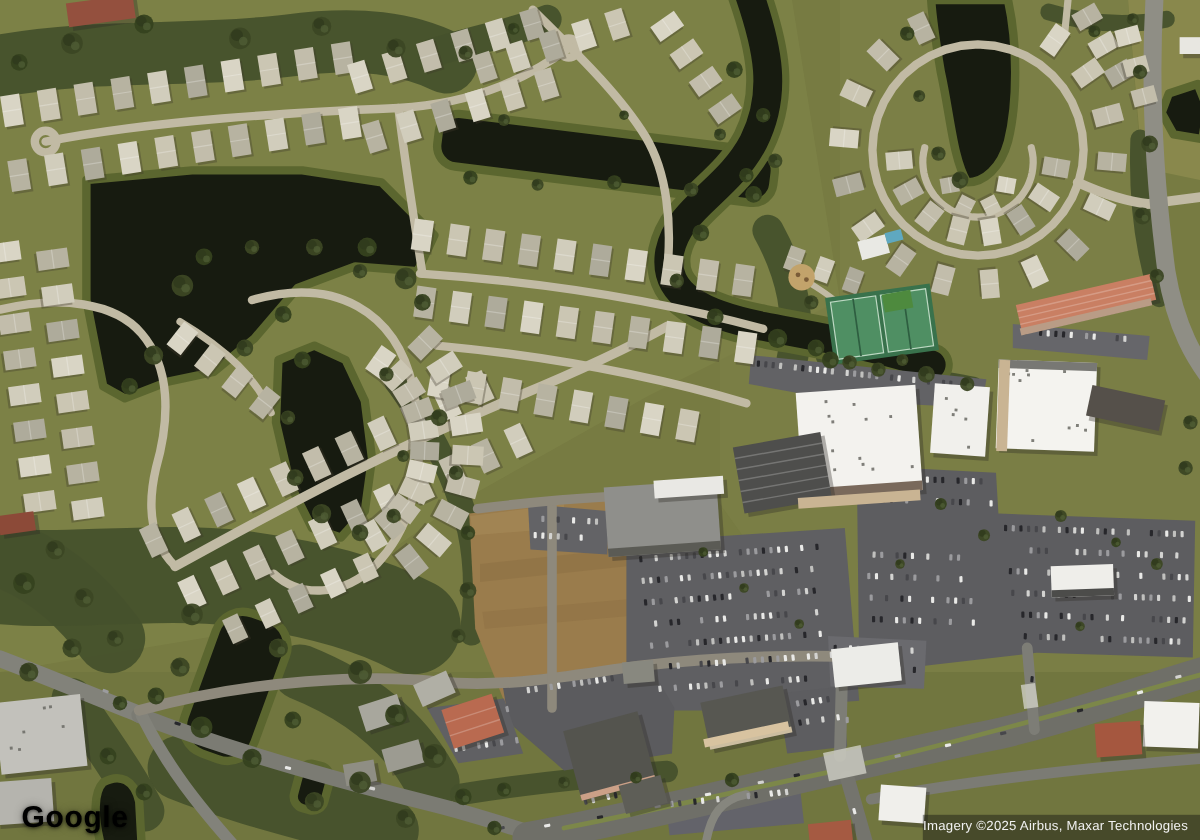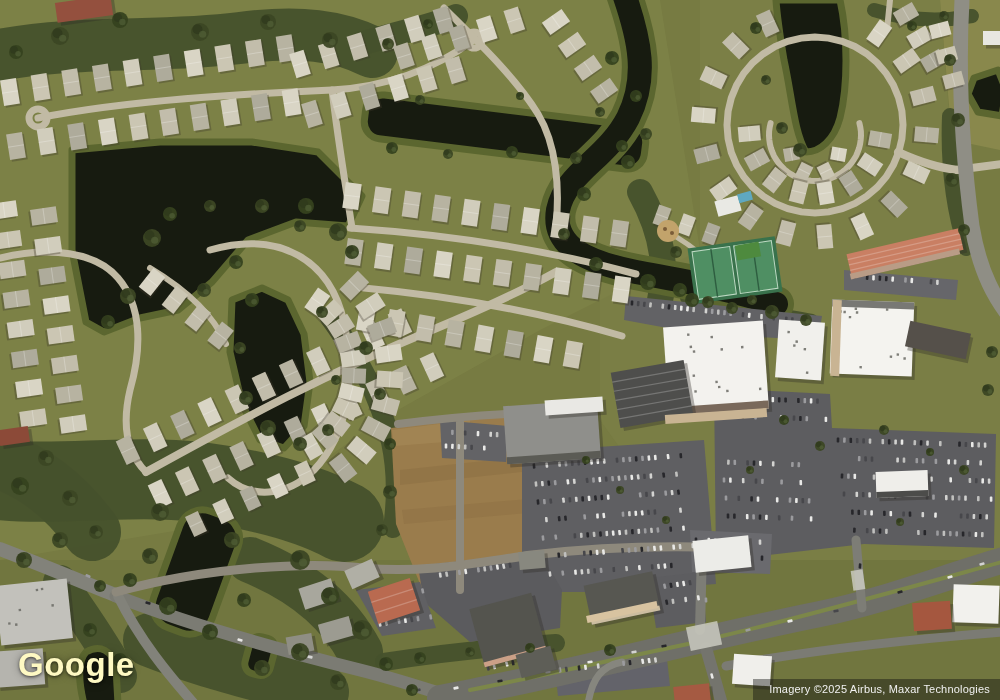--- a/index.html
+++ b/index.html
@@ -1,22 +1,22 @@
 <!DOCTYPE html>
 <html><head>
 <meta charset="utf-8">
 <style>
   html,body{margin:0;padding:0;background:#222;}
   .stage{position:relative;width:1000px;height:700px;overflow:hidden;background:#777b42;
          font-family:"Liberation Sans",sans-serif;}
   .stage svg{position:absolute;left:0;top:0;}
-  .google-logo{position:absolute;left:18px;bottom:16px;color:#fef9c3;font-size:33px;font-weight:bold;
+  .google-logo{position:absolute;left:18px;bottom:4px;color:#000000;font-size:25px;font-weight:bold;
        letter-spacing:.5px;text-shadow:0 1px 3px rgba(0,0,0,.6),0 0 8px rgba(0,0,0,.35);cursor:pointer;}
   .attribution{position:absolute;right:0;bottom:0;background:rgba(15,15,15,.42);color:#f1f1f1;
-       font-size:11px;padding:4px 10px 5px 16px;letter-spacing:.2px;}
+       font-size:11px;padding:4px 10px 5px 0;letter-spacing:.2px;}
 </style>
 </head>
 <body>
 
 <div class="stage">
   <svg id="map-svg" width="1000" height="700" viewBox="0 0 1000 700">
       <rect x="0" y="0" width="1000" height="700" fill="#777b42"></rect>
       <g>
         <path d="M0,0 L660,0 L700,250 L540,330 L380,420 L240,520 L0,560 Z" fill="#82864a" opacity="0.55"></path>
         <path d="M940,0 L1000,0 L1000,150 L952,140 Z" fill="#8d8c4f" opacity="0.8"></path>

